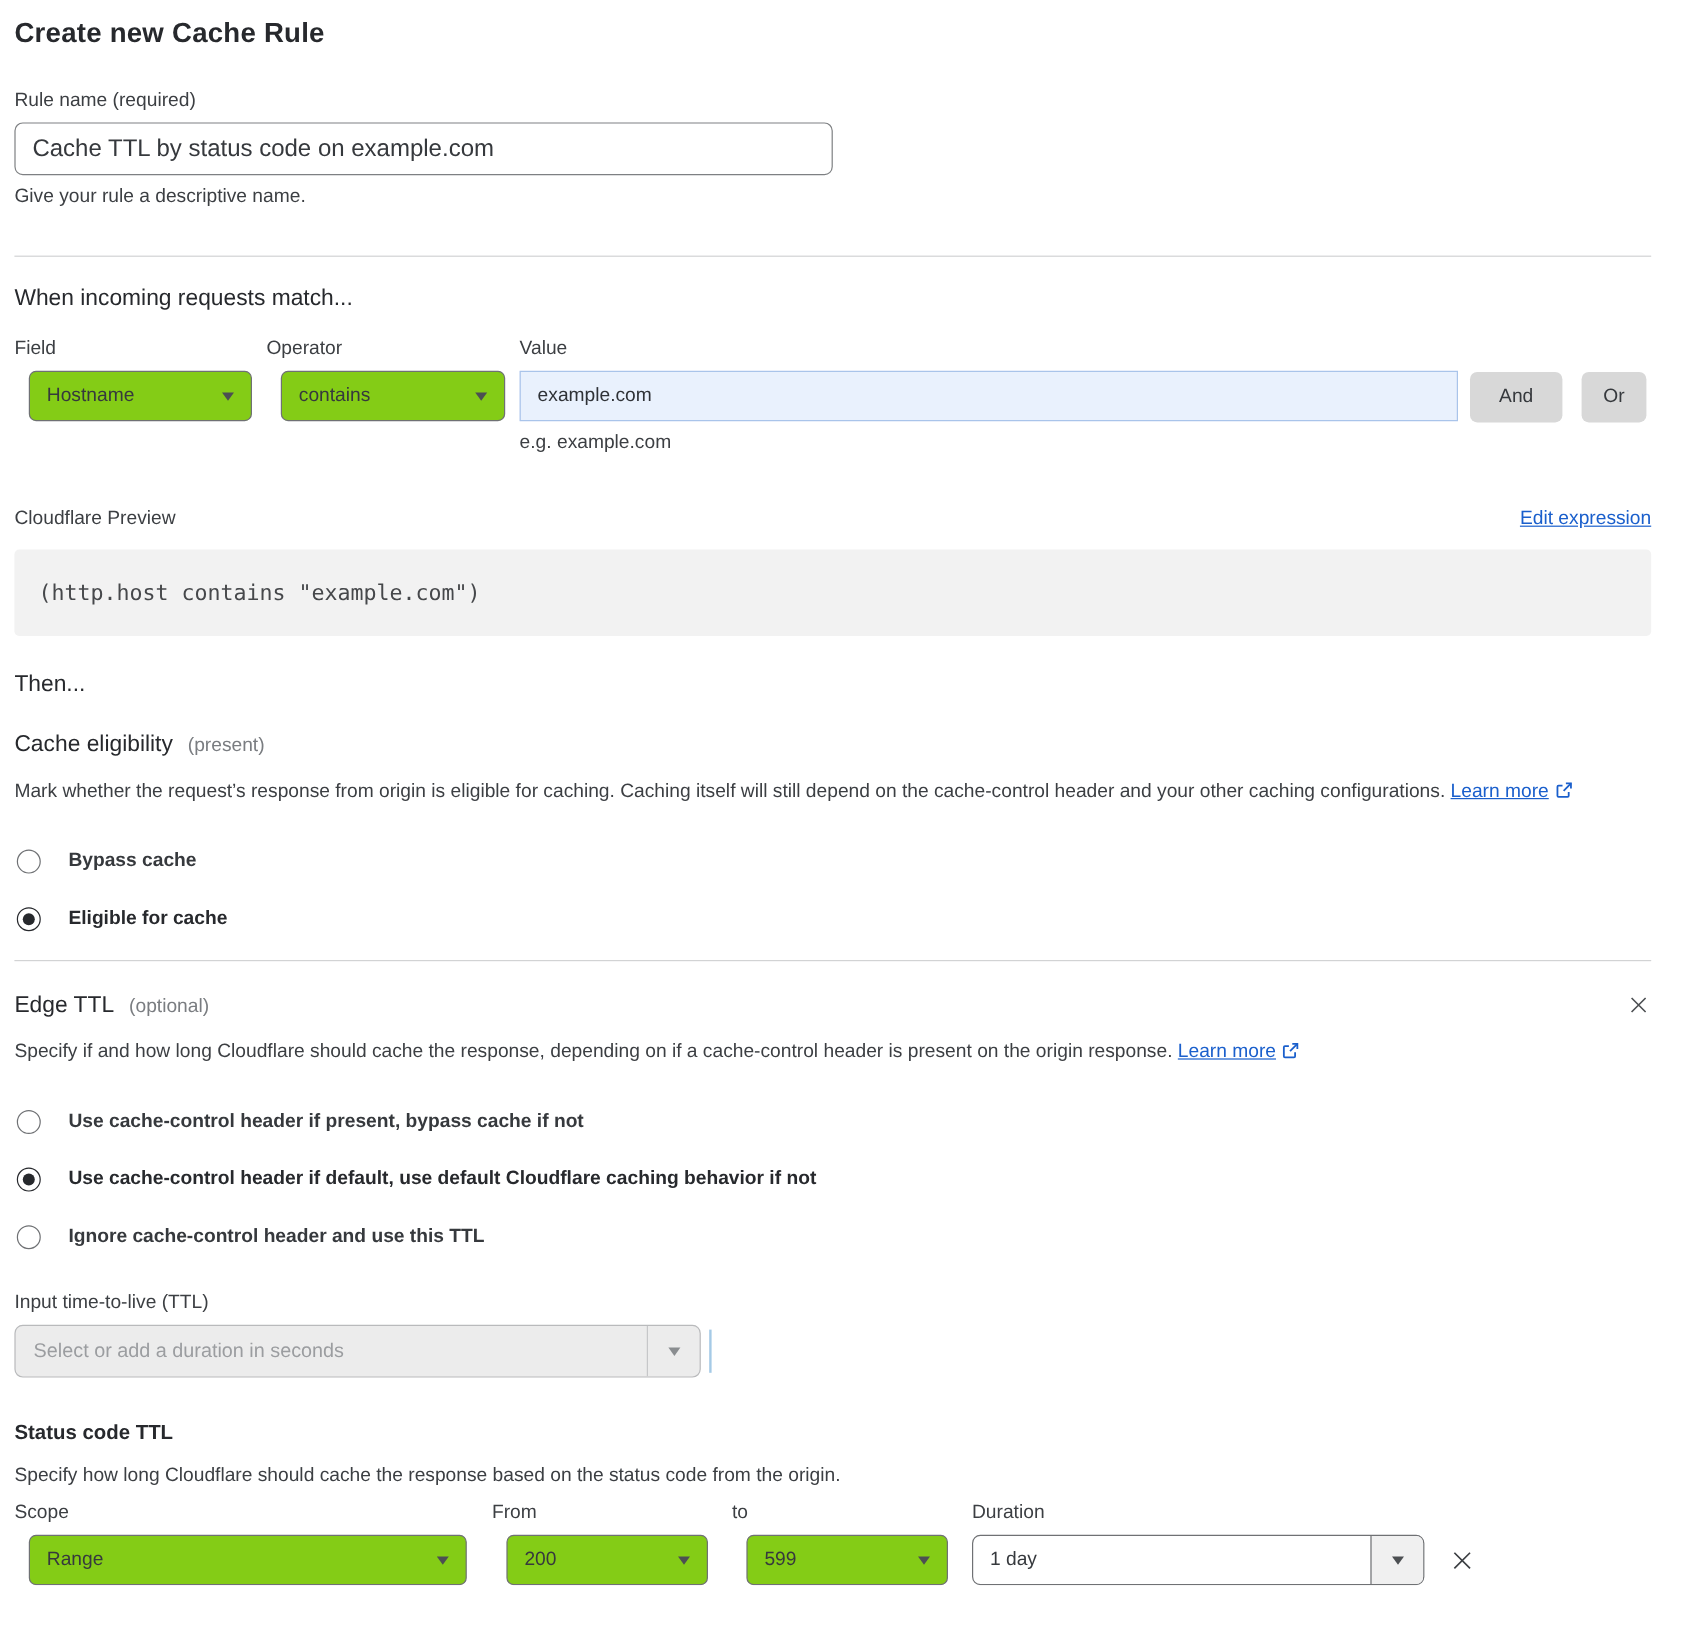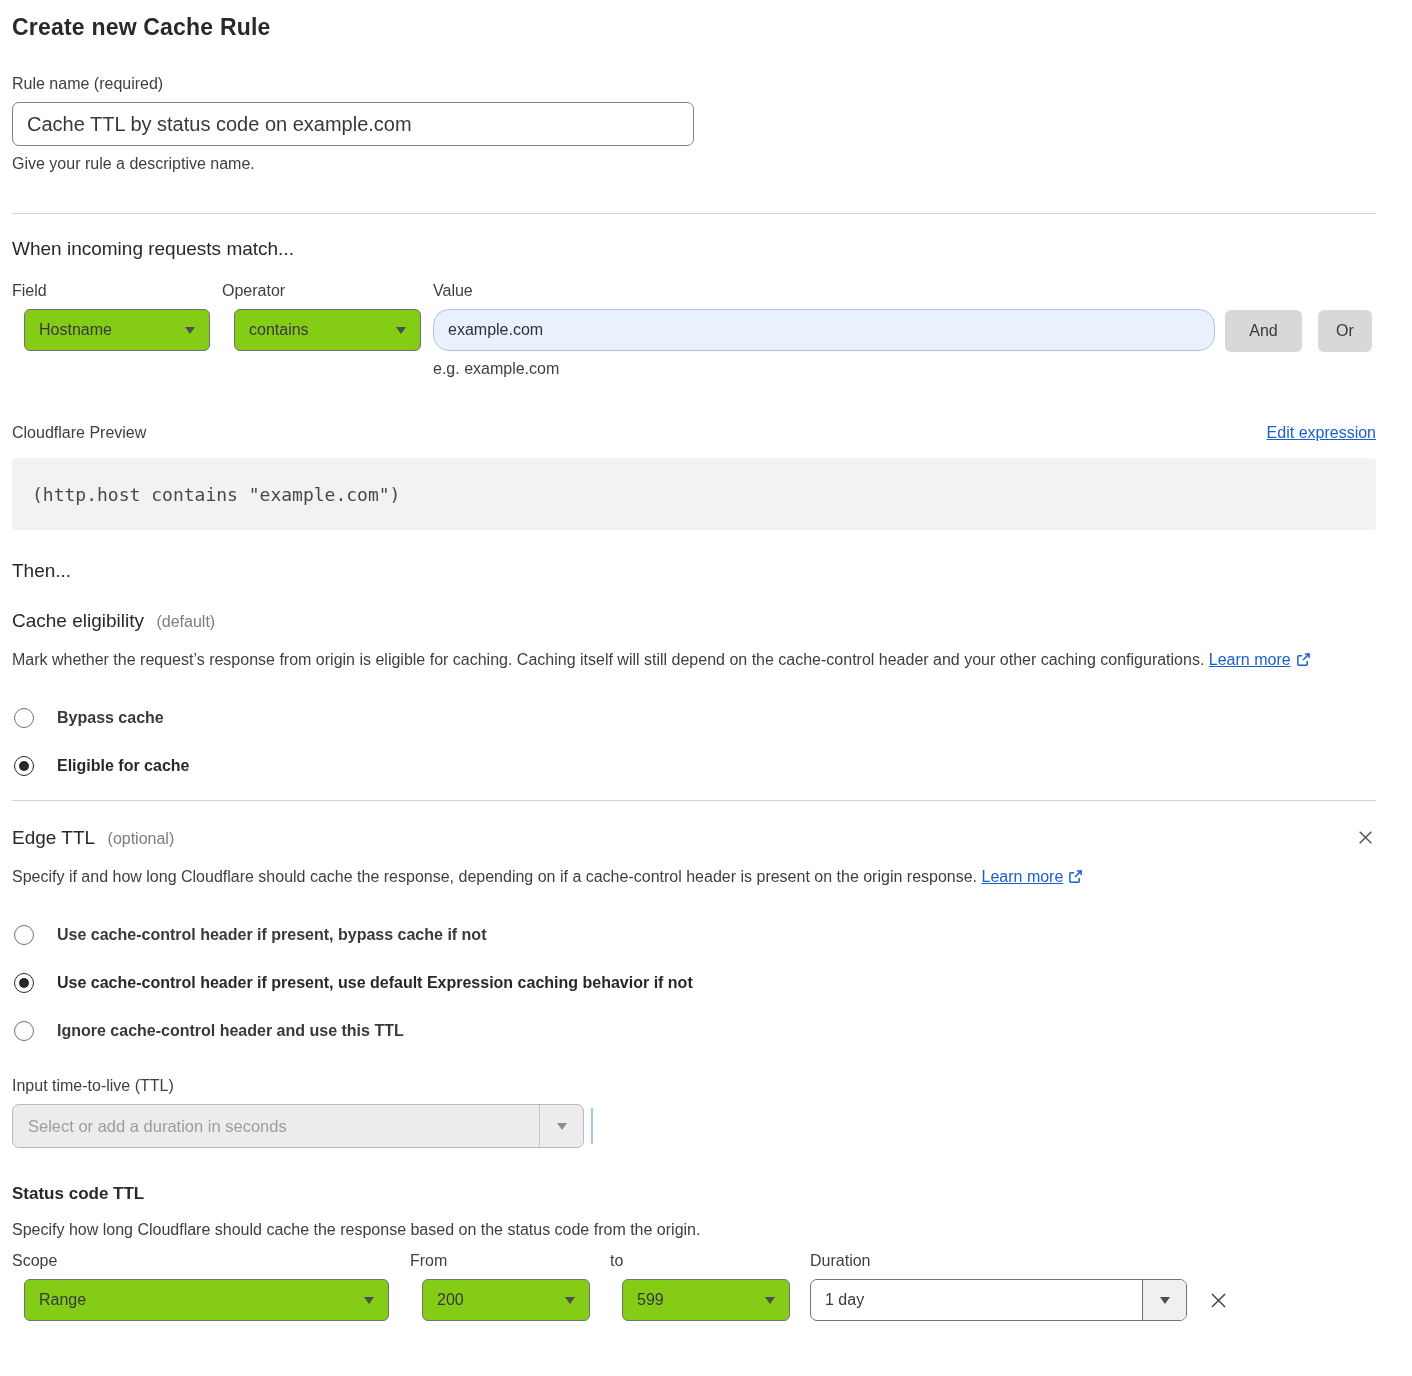--- a/index.html
+++ b/index.html
@@ -39,21 +39,21 @@
   }
   .tri { width:0; height:0; border-left:5.5px solid transparent; border-right:5.5px solid transparent; border-top:7px solid #4c4f52; }
   .tri.gray { border-top-color:#8a8d90; }
 
   .match-row { display:flex; align-items:flex-start; }
   .col-label { font-size:16px; color:#3c3f43; margin-bottom:9px; }
   .col-field { width:198px; margin-right:12px; }
   .col-op    { width:199px; margin-right:12px; }
   .col-value { width:782px; margin-right:10px; }
   .value-input {
-    width:782px; height:42px; border:1px solid #a9c4ea; border-radius:16px;
+    width:782px; height:42px; border:1px solid #a9c4ea; border-radius:0;
     background:#e9f1fd; font-family:"Liberation Sans", sans-serif;
     font-size:16px; color:#2f3237; padding:0 14px; outline:none;
   }
   .hint { font-size:16px; color:#3c3f43; margin-top:9px; }
   .btn {
     height:42px; border:none; border-radius:6px; background:#d8d8d8;
     color:#36393d; font-size:16px; font-family:"Liberation Sans", sans-serif;
     cursor:pointer; margin-top:28px;
   }
   .btn-and { width:77px; margin-right:16px; }
@@ -155,21 +155,21 @@
   </div>
   <div class="code-block">
     <code>(http.host contains "example.com")</code>
   </div>
 
   <h2 class="mt30">Then...</h2>
 
   <div class="mt28">
     <div>
       <h2 style="display:inline">Cache eligibility</h2>
-      <span class="muted" style="margin-left:8px">(default)</span>
+      <span class="muted" style="margin-left:8px">(present)</span>
     </div>
     <p class="desc mt14"><span>Mark whether the request’s response from origin is eligible for caching. Caching itself will still depend on the cache-control header and your other caching configurations.</span>
       <a class="link">Learn more</a><span class="ext-icon"><svg width="15" height="15" viewBox="0 0 16 16" fill="none" stroke="#1a5fcc" stroke-width="1.6">
             <path d="M12 9.5V13a1 1 0 0 1-1 1H3a1 1 0 0 1-1-1V5a1 1 0 0 1 1-1h3.5"></path>
             <path d="M9.5 2H14v4.5"></path>
             <path d="M14 2L7.5 8.5"></path>
           </svg></span>
     </p>
 
     <div class="radio-row mt32">
@@ -203,21 +203,21 @@
             <path d="M14 2L7.5 8.5"></path>
           </svg></span>
     </p>
 
     <div class="radio-row mt32">
       <span class="radio"></span>
       <span class="radio-label">Use cache-control header if present, bypass cache if not</span>
     </div>
     <div class="radio-row selected mt28">
       <span class="radio selected"></span>
-      <span class="radio-label">Use cache-control header if present, use default Expression caching behavior if not</span>
+      <span class="radio-label">Use cache-control header if default, use default Cloudflare caching behavior if not</span>
     </div>
     <div class="radio-row mt28">
       <span class="radio"></span>
       <span class="radio-label">Ignore cache-control header and use this TTL</span>
     </div>
 
     <div class="label mt36">Input time-to-live (TTL)</div>
     <div class="ttl-wrap">
       <div class="ttl-select">
         <span class="ttl-text">Select or add a duration in seconds</span>

